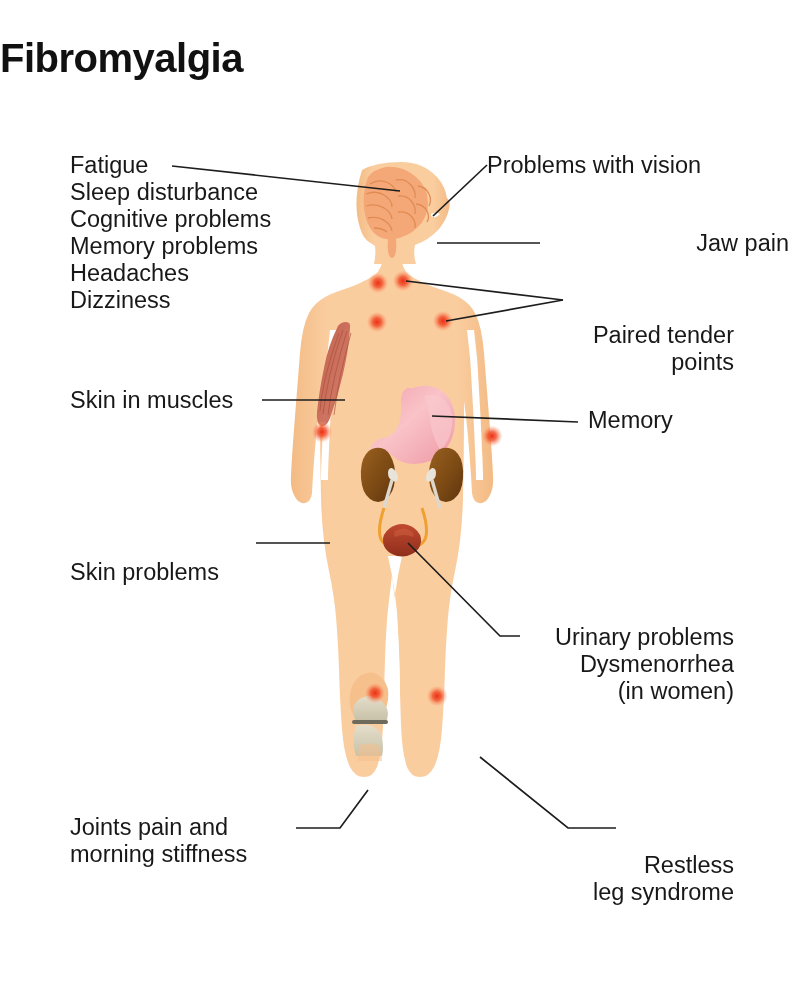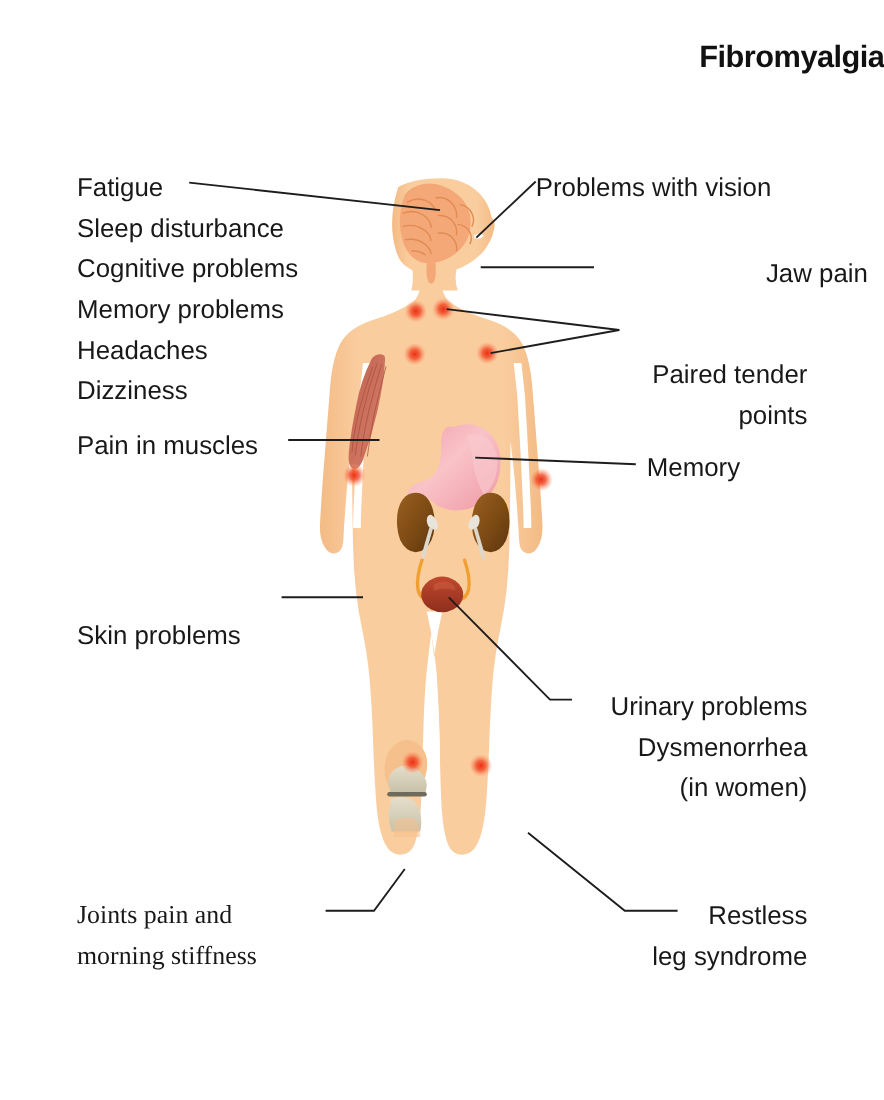--- a/index.html
+++ b/index.html
@@ -1,21 +1,21 @@
 <!DOCTYPE html>
 <html><head>
 <meta charset="utf-8">
 <style>
   html,body{margin:0;padding:0;background:#ffffff;}
   body{width:804px;height:1000px;position:relative;overflow:hidden;
        font-family:"Liberation Sans","DejaVu Sans",sans-serif;color:#1a1a1a;}
   #stage{position:absolute;left:0;top:0;width:804px;height:1000px;}
-  #title{position:absolute;left:0;top:36px;width:804px;text-align:right;
-         font-size:28px;font-weight:bold;letter-spacing:-0.5px;color:#111;}
-  .lbl{position:absolute;font-size:23.5px;line-height:37px;color:#181818;white-space:pre;}
+  #title{position:absolute;left:0;top:36px;width:804px;text-align:left;
+         font-size:40px;font-weight:bold;letter-spacing:-0.5px;color:#111;}
+  .lbl{position:absolute;font-size:23.5px;line-height:27px;color:#181818;white-space:pre;}
   .lbl.right-al{text-align:right;}
   .lbl.left-al{text-align:left;}
   svg.art{position:absolute;left:0;top:0;width:804px;height:1000px;overflow:visible;}
   .lead{stroke:#1d1d1d;stroke-width:1.7;fill:none;}
 </style>
 </head>
 <body>
 
 <div id="stage">
 
@@ -188,29 +188,29 @@
 Headaches
 Dizziness</div>
 
   <div class="lbl left-al" style="left:487px; top:152px;  width:300px;">Problems with vision</div>
 
   <div class="lbl left-al" style="left:549px; top:230px;  width:240px;text-align:right;">Jaw pain</div>
 
   <div class="lbl right-al" style="left:534px; top:286px; width:200px;margin-top:36px;">Paired tender
 points</div>
 
-  <div class="lbl left-al" style="left:70px;  top:387px;  width:260px;">Pain in muscles</div>
+  <div class="lbl left-al" style="left:70px;  top:387px;  width:260px;">Skin in muscles</div>
 
   <div class="lbl left-al" style="left:588px; top:407px;  width:200px;">Memory</div>
 
   <div class="lbl left-al" style="left:70px;  top:529px;  width:260px;margin-top:30px;">Skin problems</div>
 
   <div class="lbl right-al" style="left:484px; top:624px;  width:250px;">Urinary problems
 Dysmenorrhea
 (in women)</div>
 
-  <div class="lbl left-al" style="left:70px;  top:814px;  width:300px;font-family:Liberation Serif, serif;">Joints pain and
+  <div class="lbl left-al" style="left:70px;  top:814px;  width:300px;">Joints pain and
 morning stiffness</div>
 
-  <div class="lbl right-al" style="left:534px; top:814px; width:200px;text-align:right;">Restless
+  <div class="lbl right-al" style="left:534px; top:852px; width:200px;text-align:right;">Restless
 leg syndrome</div>
 
 </div>
 
 </body></html>

